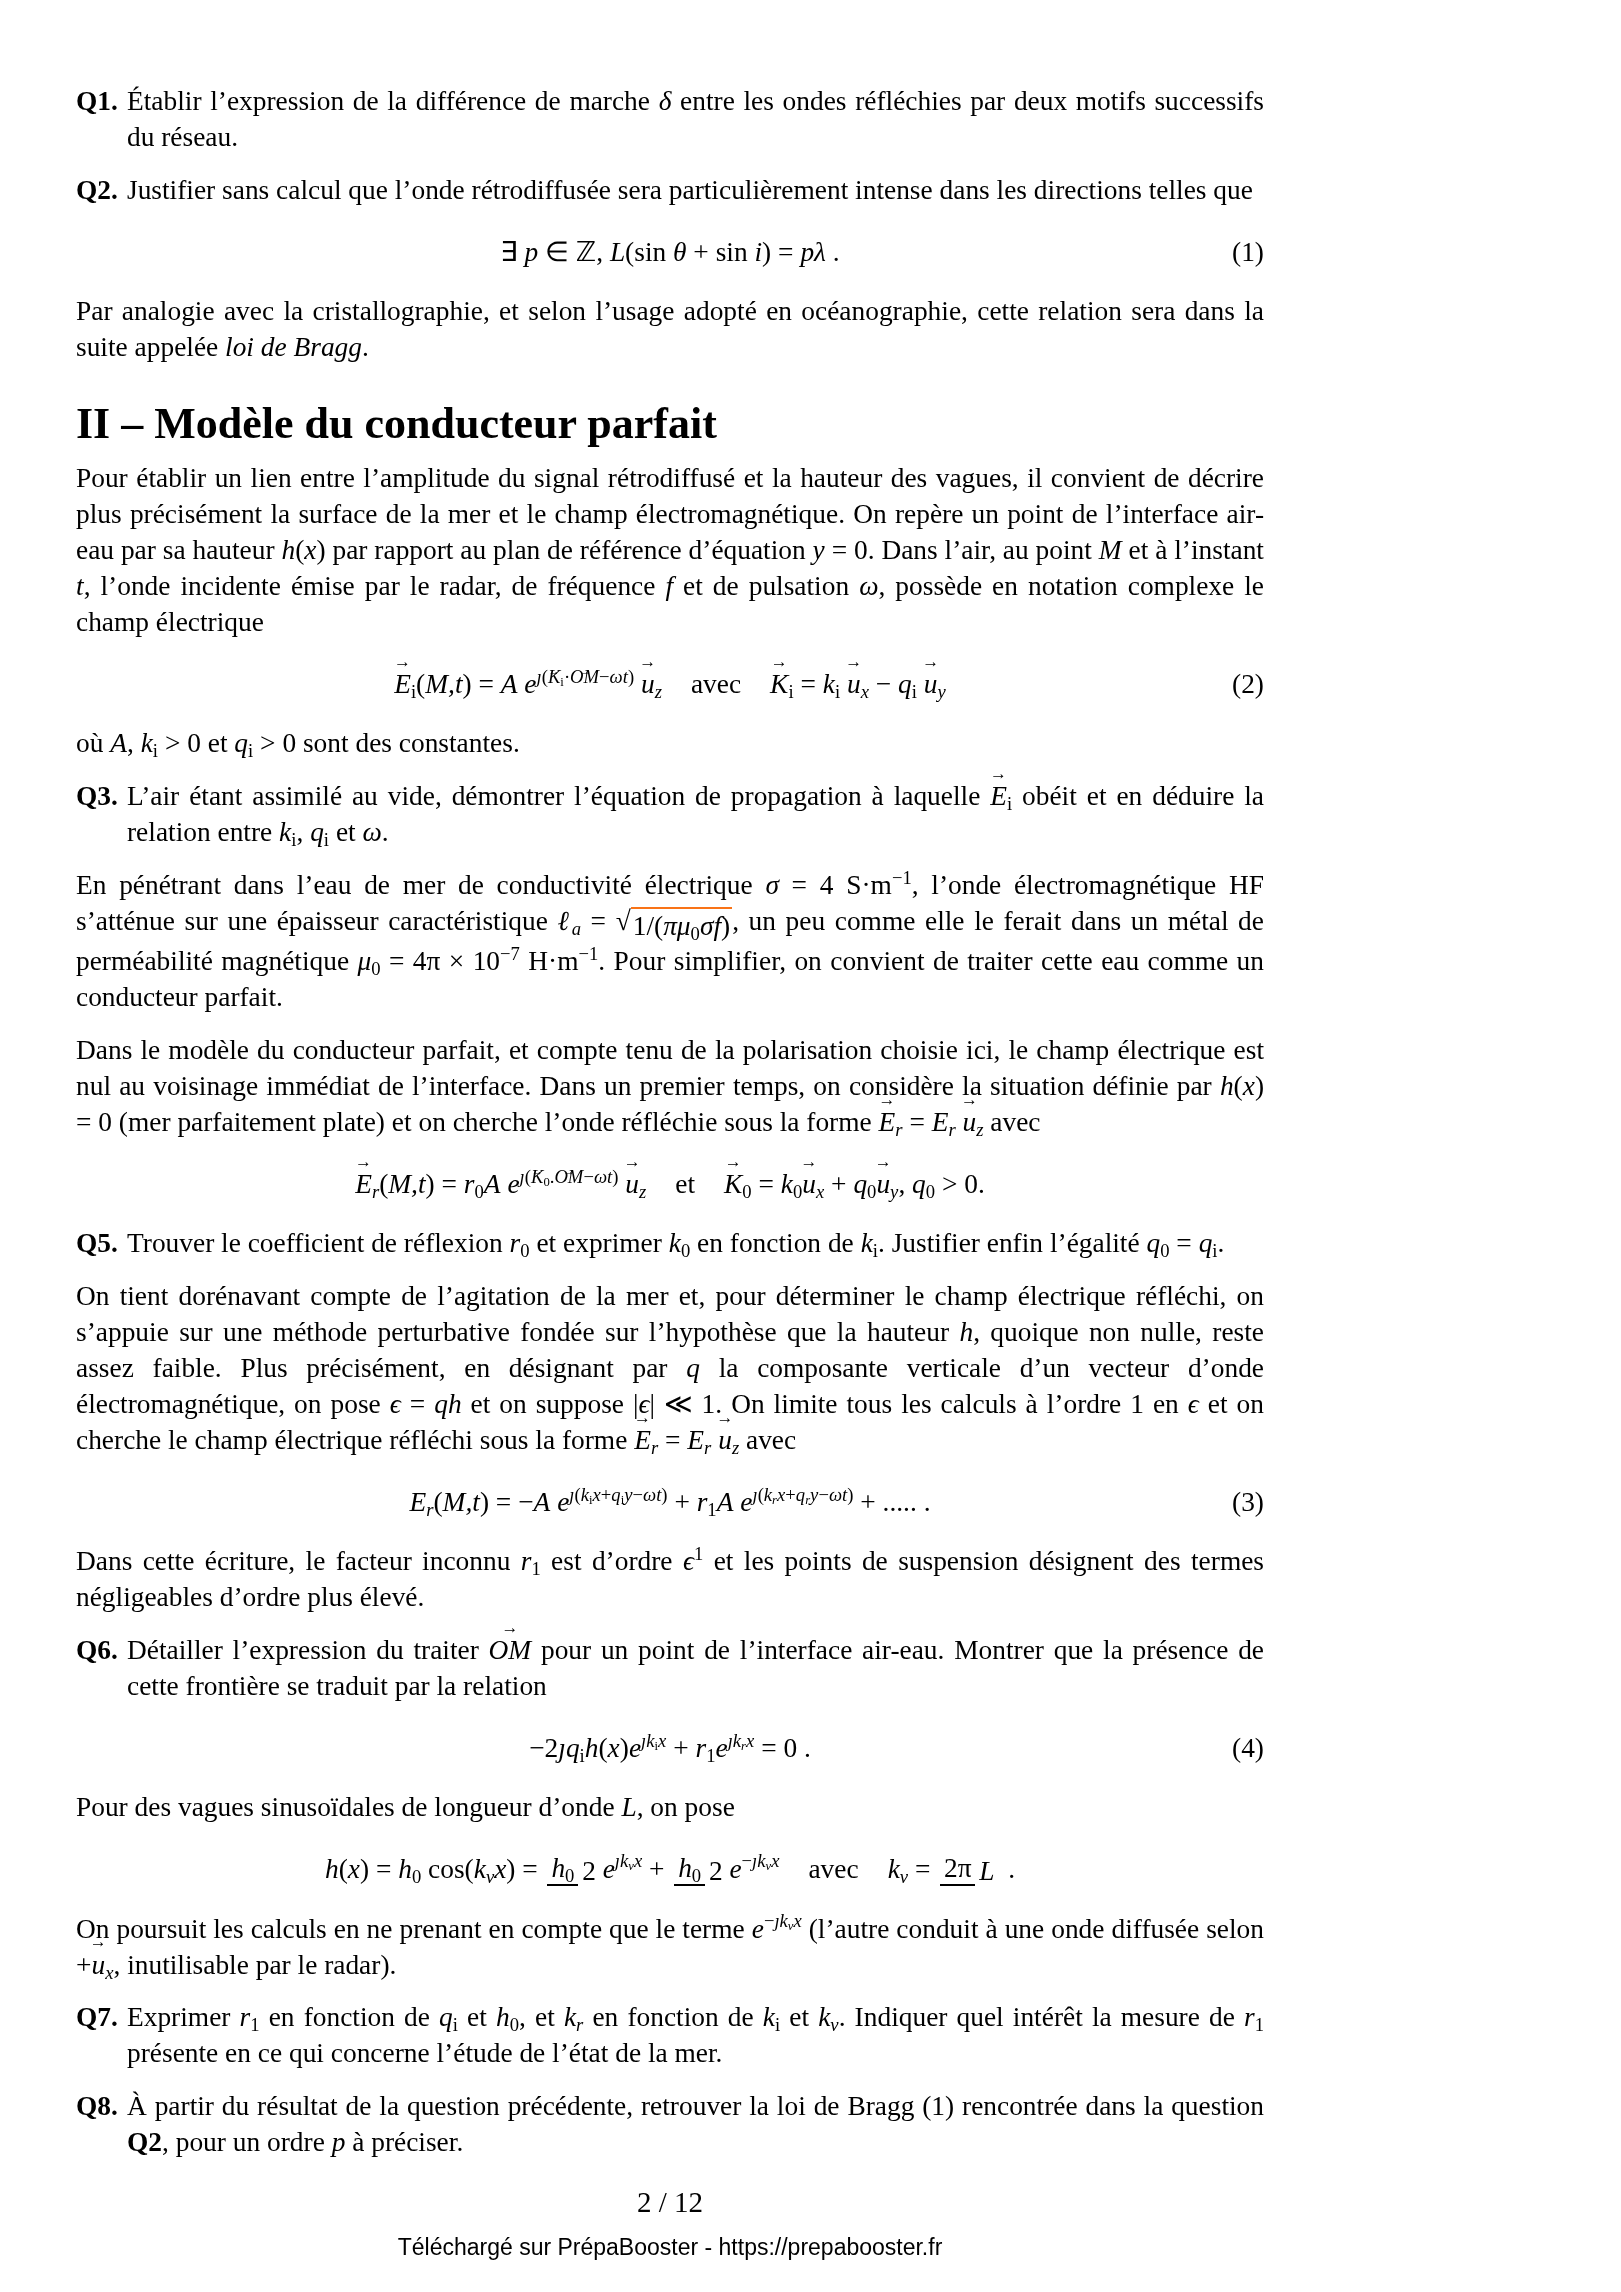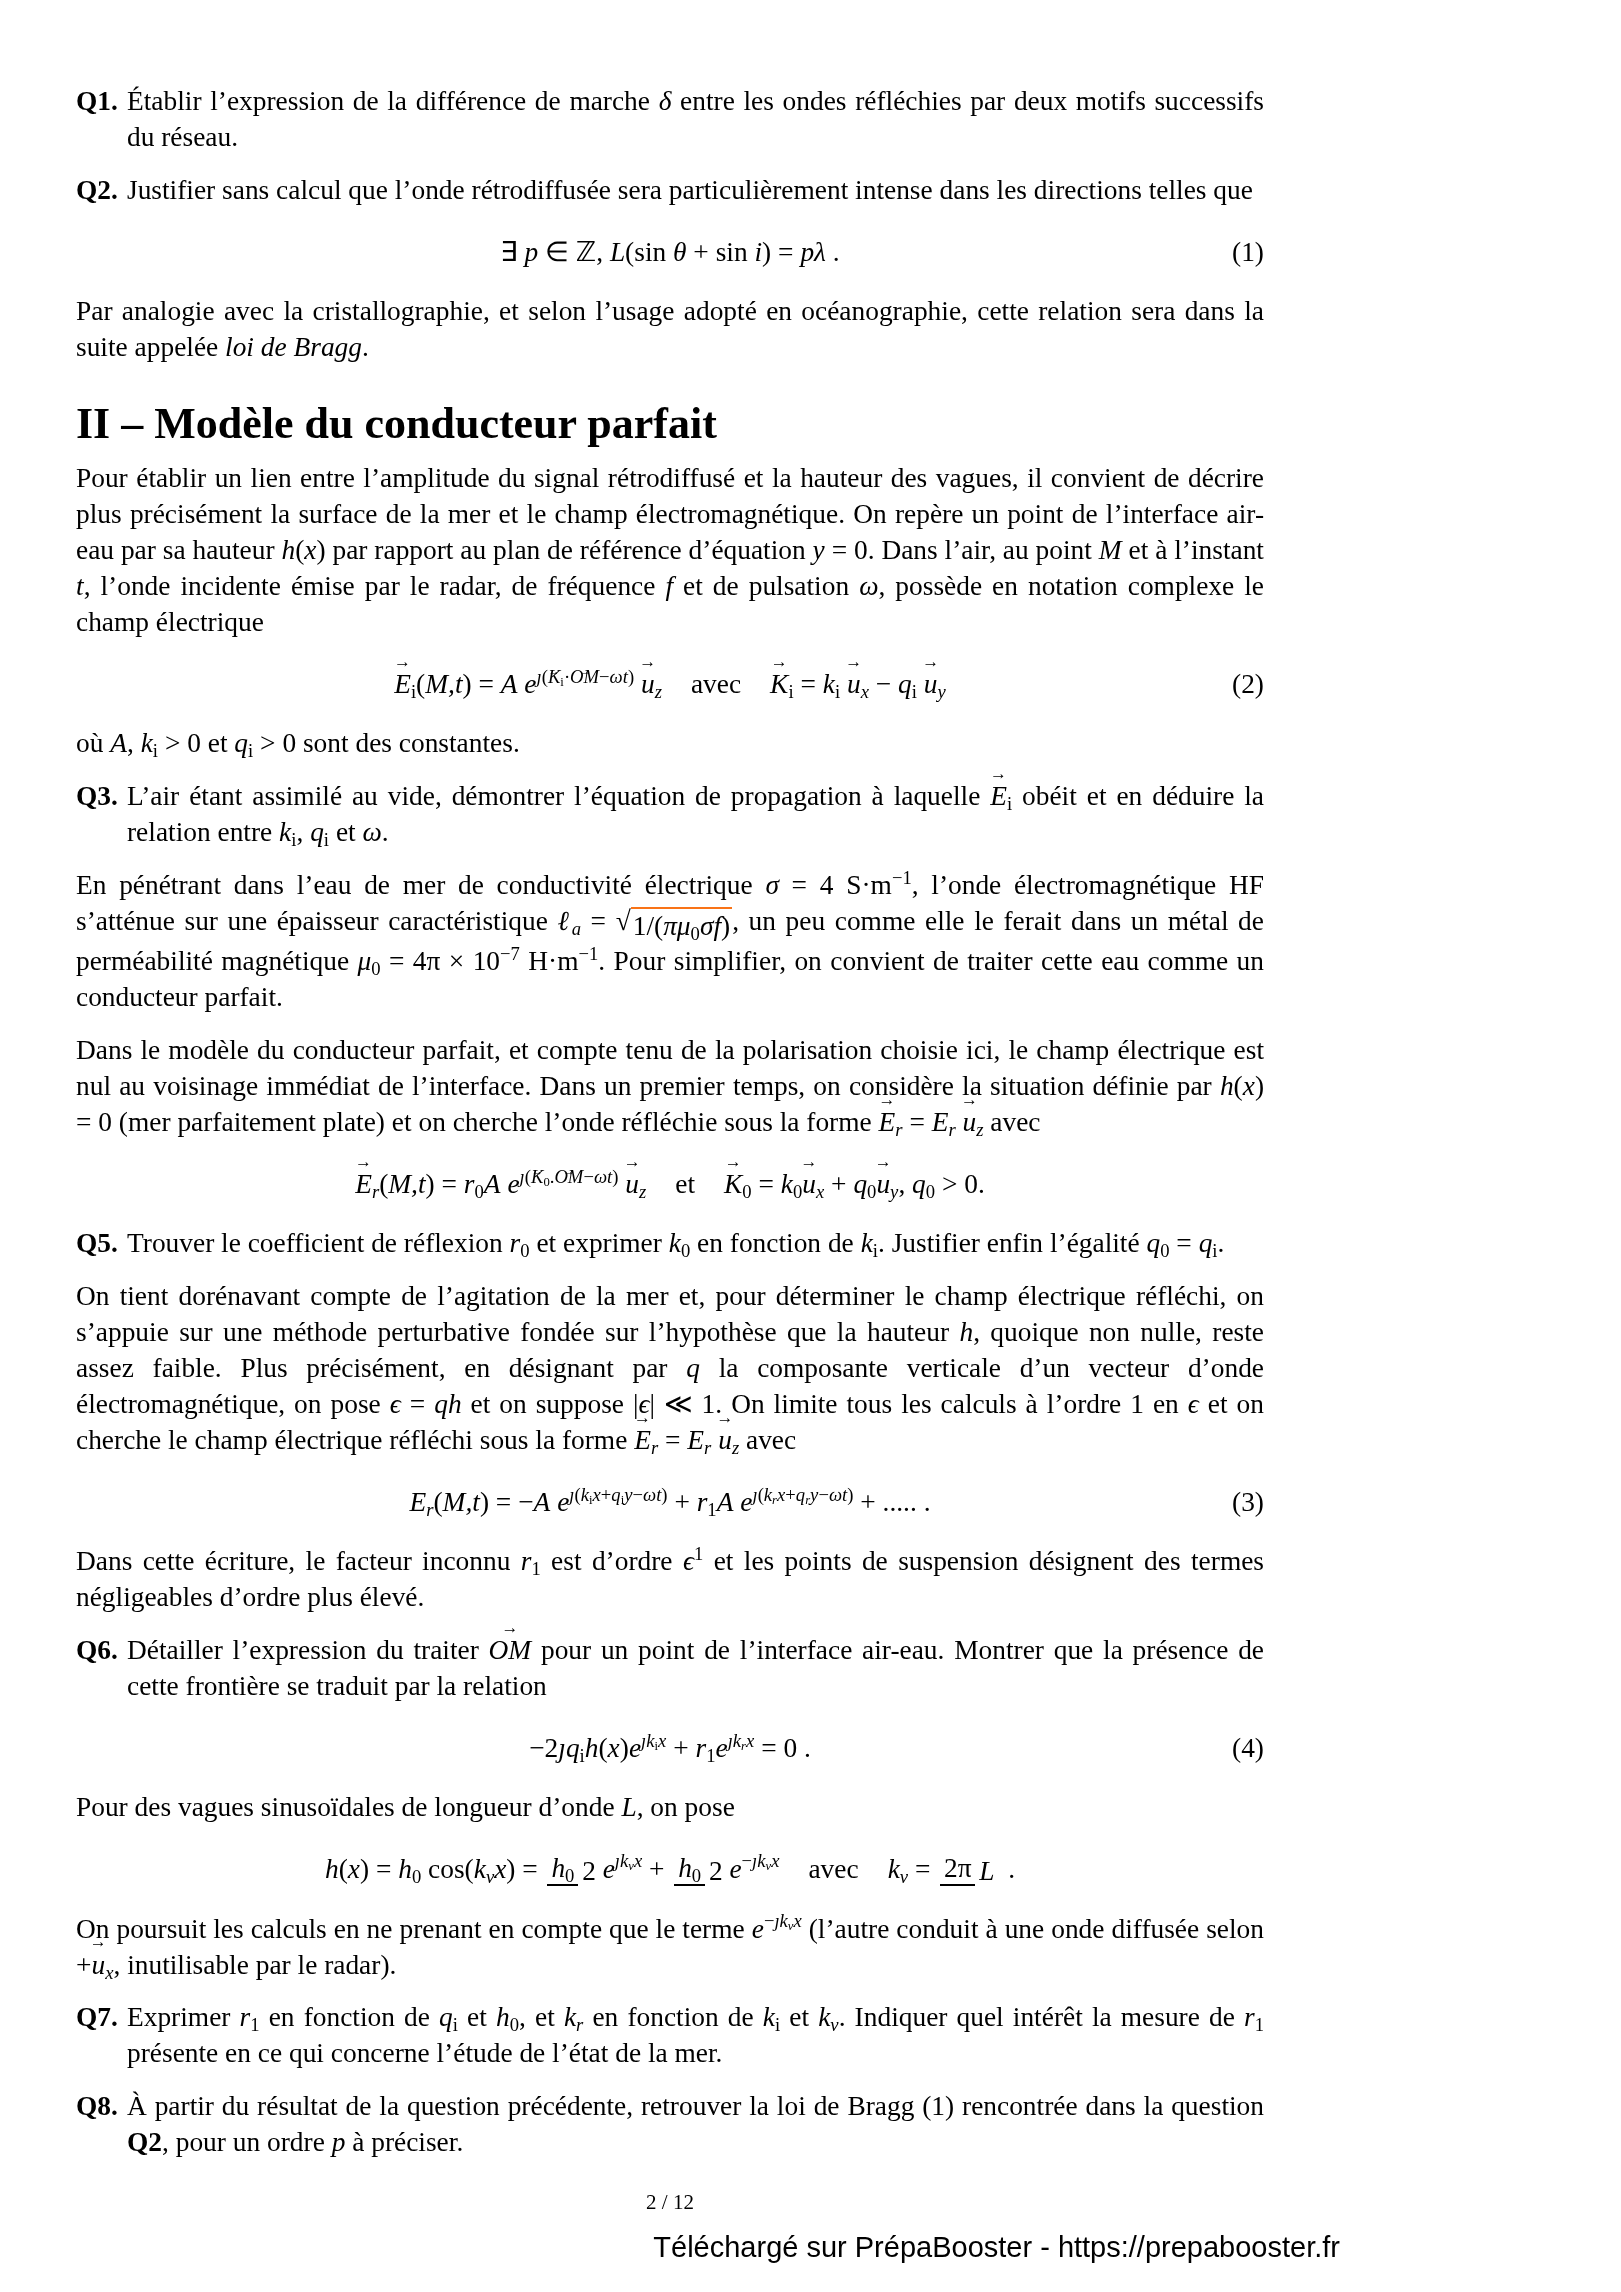--- a/index.html
+++ b/index.html
@@ -52,24 +52,24 @@
     vertical-align:middle; text-align:center;
     line-height:1.12; margin:0 2.9px; position:relative; top:-2px;align-items:flex-end;
   }
   .fnum { display:block; padding:0 3.9px 1px 3.9px; border-bottom:2px solid #000; }
   .fden { display:block; padding:1px 3.9px 0 3.9px; }
   .sqrt { display:inline-flex; align-items:flex-start; white-space:nowrap; }
   .sqrt-rad { line-height:1.05; }
   .sqrt-body { border-top:2px solid #f97316; padding:0 2px; line-height:1.25; }
 
   .footer { position:absolute; left:0; right:0; top:2184px; text-align:center; }
-  .footer-page { font-size:21px; }
+  .footer-page { font-size:29px; }
   .footer-credit {
     font-family:"Liberation Sans", sans-serif;
-    font-size:29px; margin-top:8.8px;text-align:right;
+    font-size:23px; margin-top:8.8px;
   }
 </style>
 </head>
 <body>
 
 <div class="page">
 
   <div class="question">
     <span class="qlabel">Q1.</span>
     <div class="qbody"><span>Établir l’expression de la différence de marche </span><span class="mvar">δ</span><span> entre les ondes réfléchies par deux motifs successifs du réseau.</span></div>

